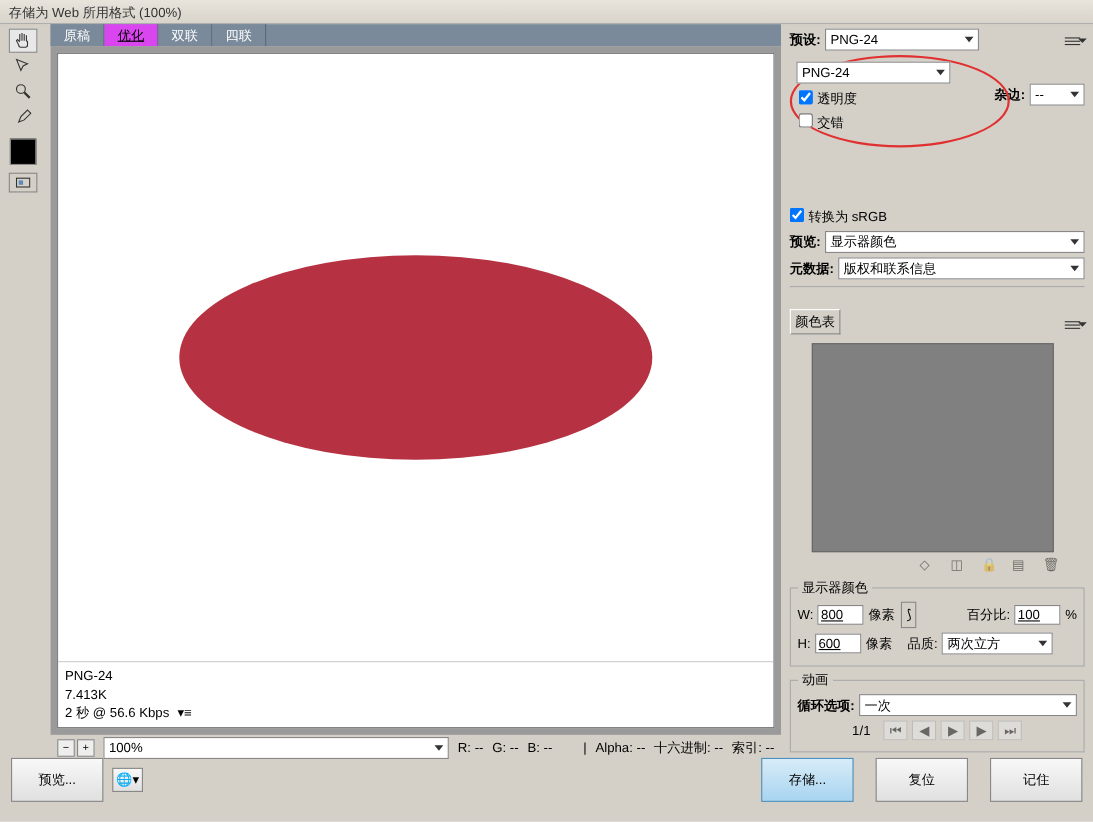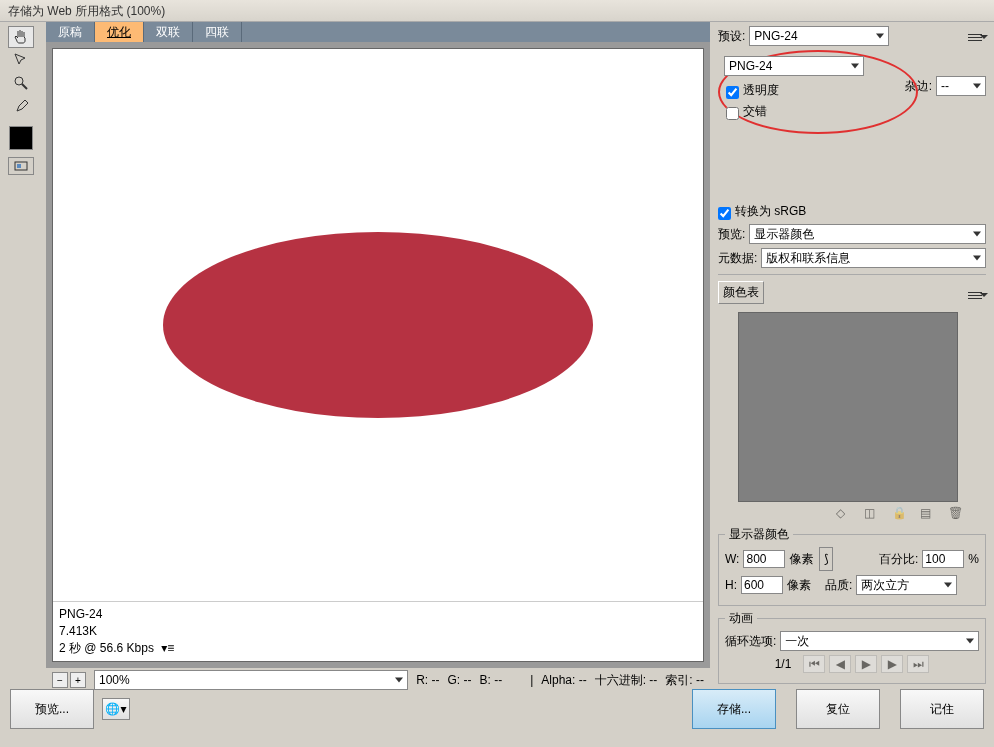--- a/index.html
+++ b/index.html
@@ -12,73 +12,73 @@
 .toolbar-left { width: 42px; background: #d4d0c8; padding: 4px 2px; display: flex; flex-direction: column; gap: 1px; align-items: center; }
 .tool-btn { width: 26px; height: 22px; display: flex; align-items: center; justify-content: center; border: 1px solid transparent; cursor: pointer; }
 .tool-btn.active { background: #e8e8e8; border: 1px solid #888; }
 .tool-btn svg { width: 16px; height: 16px; }
 .color-swatch { width: 24px; height: 24px; background: #000; border: 1px solid #888; margin-top: 8px; }
 .toggle-btn { width: 26px; height: 18px; border: 1px solid #888; background: #d4d0c8; margin-top: 6px; display: flex; align-items: center; justify-content: center; }
 
 .canvas-col { flex: 1; background: #d4d0c8; display: flex; flex-direction: column; padding: 0 4px; }
 .tabs { display: flex; height: 20px; background: #7a8a9a; }
 .tab { padding: 2px 12px; background: #7a8a9a; color: #ffffff; border-right: 1px solid #5a6a7a; cursor: pointer; }
-.tab.active { background: #fdba74; color: #000; text-decoration: underline; }
+.tab.active { background: #d946ef; color: #000; text-decoration: underline; }
 
 .preview-wrap { flex: 1; background: #9a9a9a; padding: 6px; }
 .preview-inner { width: 100%; height: 100%; background: #fff; border: 1px solid #666; position: relative; display: flex; flex-direction: column; }
 .canvas-view { flex: 1; background: #fff; position: relative; border-bottom: 1px solid #ccc; }
 .ellipse-shape { position: absolute; left: 50%; top: 50%; transform: translate(-50%, -50%); width: 430px; height: 186px; background: #b63242; border-radius: 50%; }
 .info-strip { padding: 4px 6px; background: #fff; line-height: 1.4; font-family: monospace; font-size: 11px; }
 .info-strip .menu-icon { display: inline-block; vertical-align: middle; margin-left: 4px; }
 
 .zoom-bar { height: 24px; display: flex; align-items: center; padding: 2px 6px; gap: 8px; font-family: monospace; font-size: 11px; }
 .zoom-btns { display: flex; gap: 2px; }
 .mini-btn { width: 16px; height: 16px; border: 1px solid #888; background: #eee; display: flex; align-items: center; justify-content: center; cursor: pointer; font-size: 10px; }
 .zoom-select { width: 56px; height: 18px; border: 1px solid #888; background: #fff; padding: 0 2px; }
 
 .right-panel { width: 280px; background: #d4d0c8; padding: 4px 8px 4px 4px; display: flex; flex-direction: column; }
 .row { display: flex; align-items: center; gap: 4px; margin-bottom: 4px; }
-.row label { white-space: nowrap; }
+.row label { white-space: nowrap; font-weight: bold; }
 .dropdown { flex: 1; height: 20px; border: 1px solid #888; background: #fff; padding: 0 18px 0 4px; position: relative; display: flex; align-items: center; cursor: pointer; }
 .dropdown::after { content: ""; position: absolute; right: 4px; top: 50%; transform: translateY(-50%); border-left: 4px solid transparent; border-right: 4px solid transparent; border-top: 5px solid #333; }
 .small-dropdown { width: 50px; }
 .hamburger { width: 18px; height: 16px; cursor: pointer; display: flex; flex-direction: column; justify-content: center; gap: 2px; margin-left: auto; }
 .hamburger span { height: 1px; background: #333; width: 14px; }
 .hamburger::after { content: ""; border-left: 4px solid transparent; border-right: 4px solid transparent; border-top: 4px solid #333; align-self: flex-end; margin-top: -8px; margin-right: -2px;}
 
-.checkbox-row { display: flex; align-items: flex-end; gap: 4px; margin-bottom: 4px; }
+.checkbox-row { display: flex; align-items: flex-start; gap: 4px; margin-bottom: 4px; }
 .checkbox-row input[type=checkbox] { width: 13px; height: 13px; }
 
 .format-block { position: relative; border: 2px solid #e03030; border-radius: 50%; padding: 4px 8px 8px 4px; margin-bottom: 8px; width: 200px; }
 
 .section-label { background: #d4d0c8; padding: 2px 4px; border-top: 1px solid #fff; border-left: 1px solid #fff; border-bottom: 1px solid #888; border-right: 1px solid #888; margin-bottom: 4px; display: inline-block; }
 
 .color-table { width: 220px; height: 190px; background: #808080; border: 1px solid #666; margin: 4px 0 4px 20px; }
 .ct-icons { display: flex; gap: 14px; justify-content: flex-end; padding-right: 24px; margin-bottom: 6px; }
 .ct-icons span { width: 14px; height: 14px; opacity: 0.5; cursor: pointer; }
 
 .size-row { display: flex; align-items: center; gap: 4px; margin-bottom: 4px; }
-.num-input { width: 42px; height: 18px; border: 1px solid #888; background: #fff; padding: 0 2px; text-align: left; }
+.num-input { width: 42px; height: 18px; border: 1px solid #888; background: #fff; padding: 0 2px; text-align: left; text-decoration: underline; }
 .link-icon { width: 14px; height: 24px; border: 1px solid #888; display: flex; align-items: center; justify-content: center; margin: 0 2px; }
 
 .bottom-btns { display: flex; justify-content: space-between; padding: 6px 10px; height: 34px; background: #d4d0c8; }
 .left-btns { display: flex; gap: 8px; align-items: center; }
 .right-btns { display: flex; gap: 20px; align-items: center; }
 .btn { min-width: 84px; height: 40px; border: 1px solid #888; background: linear-gradient(#f8f8f8, #e0e0e0); cursor: pointer; padding: 0 12px; display: flex; align-items: center; justify-content: center; }
 .btn.primary { background: linear-gradient(#d8ecf8, #a8d4f0); border-color: #4a90c0; }
 .icon-btn { width: 28px; height: 22px; border: 1px solid #888; background: linear-gradient(#f8f8f8,#e0e0e0); display: flex; align-items: center; justify-content: center; cursor: pointer; }
 
 .anim-nav { display: flex; align-items: center; gap: 4px; }
 .nav-btn { width: 22px; height: 18px; border: 1px solid #aaa; background: #e8e8e8; display: flex; align-items: center; justify-content: center; opacity: 0.5; }
 
 fieldset { border: 1px solid #aaa; padding: 4px 6px 6px; margin-bottom: 4px; }
 fieldset legend { padding: 0 4px; }
 
-.panel-group { border-top: 1px solid #aaa; padding-top: 6px; margin-top: 2px; }
+.panel-group { border-top: 1px solid #aaa; padding-top: 20px; margin-top: 2px; }
 </style>
 </head>
 <body>
 
 <div class="titlebar">
   <span>存储为 Web 所用格式 (100%)</span>
 </div>
 
 <div class="main-area">
 

